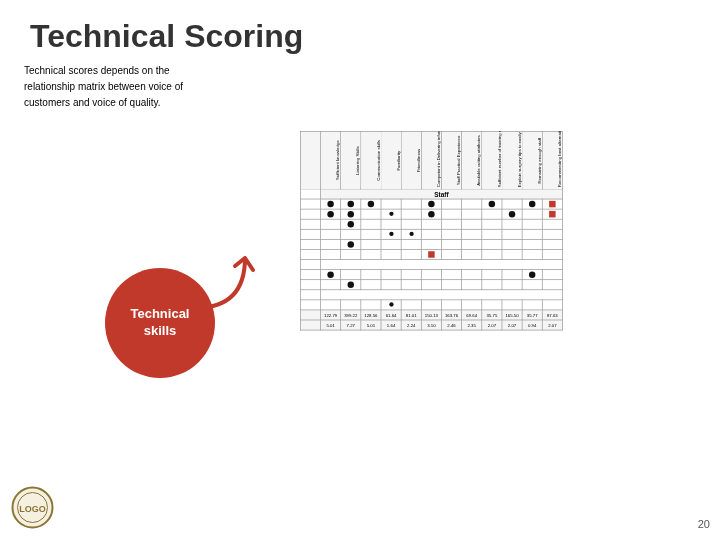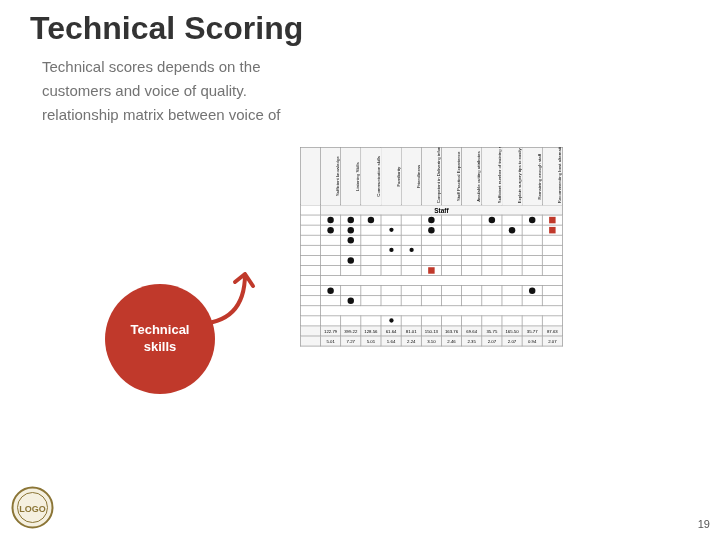--- a/index.html
+++ b/index.html
@@ -16,27 +16,27 @@
       width: 720px;
       height: 540px;
       background: #ffffff;
       position: relative;
     }
 
     .title {
       font-size: 32px;
       font-weight: bold;
       color: #333333;
-      padding: 10px 30px 8px 30px;
+      padding: 18px 30px 8px 30px;
     }
 
     .description {
-      font-size: 15px;
-      color: #737373;
-      padding: 0 42px;
+      font-size: 10px;
+      color: #000000;
+      padding: 0 24px;
       line-height: 1.6;
     }
 
     .content-area {
       display: flex;
       flex-direction: row;
       padding: 10px 10px 10px 30px;
       gap: 10px;
       margin-top: 10px;
     }
@@ -176,22 +176,22 @@
   </style>
 </head>
 <body>
 
 <div class="slide-container">
 
   <h1 class="title">Technical Scoring</h1>
 
   <div class="description">
     <p>Technical  scores  depends  on  the</p>
+    <p>relationship  matrix  between  voice  of</p>
     <p>customers and voice of quality.</p>
-    <p>relationship  matrix  between  voice  of</p>
   </div>
 
   <div class="content-area">
 
     <div class="left-section">
       <div class="arrow-bubble">
 
         <svg class="arrow-shape" viewBox="0 0 90 80" xmlns="http://www.w3.org/2000/svg">
           <path d="M 20 70 Q 70 70 70 20 L 78 32 M 70 20 L 60 28" stroke="#c0392b" stroke-width="4" fill="none" stroke-linecap="round" stroke-linejoin="round"></path>
         </svg>
@@ -421,15 +421,15 @@
   </div>
 
   <div class="logo">
     <svg viewBox="0 0 45 45" xmlns="http://www.w3.org/2000/svg">
       <circle cx="22.5" cy="22.5" r="20" stroke="#8B7536" stroke-width="2" fill="#f5f0e0"></circle>
       <circle cx="22.5" cy="22.5" r="15" stroke="#8B7536" stroke-width="1" fill="none"></circle>
       <text x="22.5" y="27" text-anchor="middle" font-size="9" fill="#8B7536" font-weight="bold">LOGO</text>
     </svg>
   </div>
 
-  <div class="page-num">19</div>
+  <div class="page-num">20</div>
 
 </div>
 
 </body></html>

